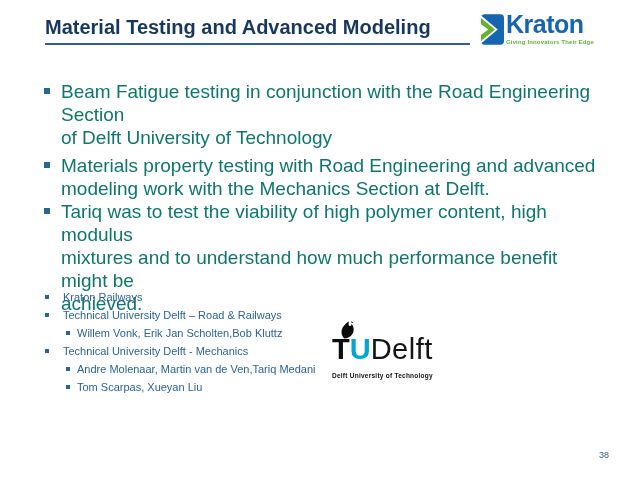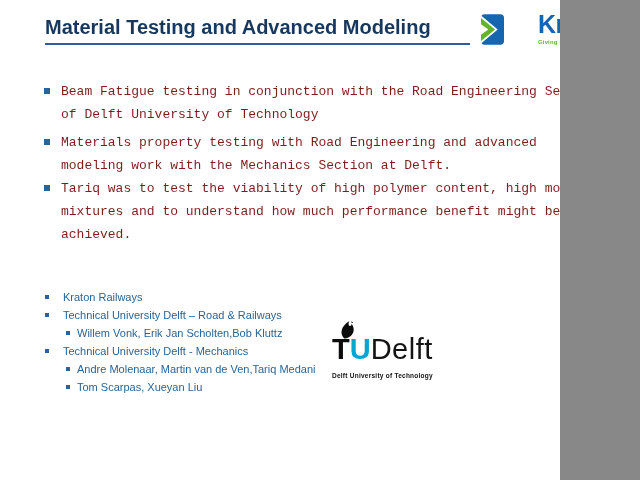--- a/index.html
+++ b/index.html
@@ -1,51 +1,50 @@
 <!DOCTYPE html>
 <html><head>
 <meta charset="utf-8">
 <style>
   html,body { margin:0; padding:0; background:#888; }
   .slide {
-    position:relative; width:560px; height:480px; background:#ffffff;
+    position:relative; width:640px; height:480px; background:#ffffff;
     font-family:"Liberation Sans", sans-serif; overflow:hidden;
   }
 
   
   .title {
     position:absolute; left:45px; top:16px;
     font-size:20px; font-weight:bold; color:#17375D;
     white-space:nowrap; letter-spacing:0;
   }
   .title-underline {
     position:absolute; left:45px; top:43px; width:425px; height:2px;
     background:#2E5C9E;
   }
 
   
-  .kraton-logo { position:absolute; left:481px; top:11px; display:flex; align-items:center;gap:32px; }
+  .kraton-logo { position:absolute; left:481px; top:11px; display:flex; align-items:center; }
   .kraton-mark { width:23px; height:31px; margin-top:2px; }
   .kraton-textcol { margin-left:2px; display:flex; flex-direction:column; }
   .kraton-wordmark {
     font-size:25px; font-weight:bold; color:#1565B1;
     line-height:27px; letter-spacing:-0.5px;
   }
   .kraton-tagline {
     font-size:6px; font-weight:bold; color:#63B32E;
     margin-top:1px; letter-spacing:0.15px; white-space:nowrap;
   }
 
   
   .bullets { position:absolute; left:44px; top:80px; width:562px; }
   .bullet-para {
     position:relative; padding-left:17px;
-    font-size:13px; line-height:23px; color:#7f1d1d;
+    font-size:19px; line-height:23px; color:#0f766e;
     white-space:pre-line;
-    font-family:Liberation Mono, monospace;
   }
   .bullet-para::before {
     content:""; position:absolute; left:0; top:8px;
     width:6px; height:6px; background:#2A6496;
   }
   .bullet-para.b1 { margin-bottom:5px; }
   .bullet-para.b2 { }
 
   
   .credits { position:absolute; left:44px; top:291px; color:#2A6496; }

